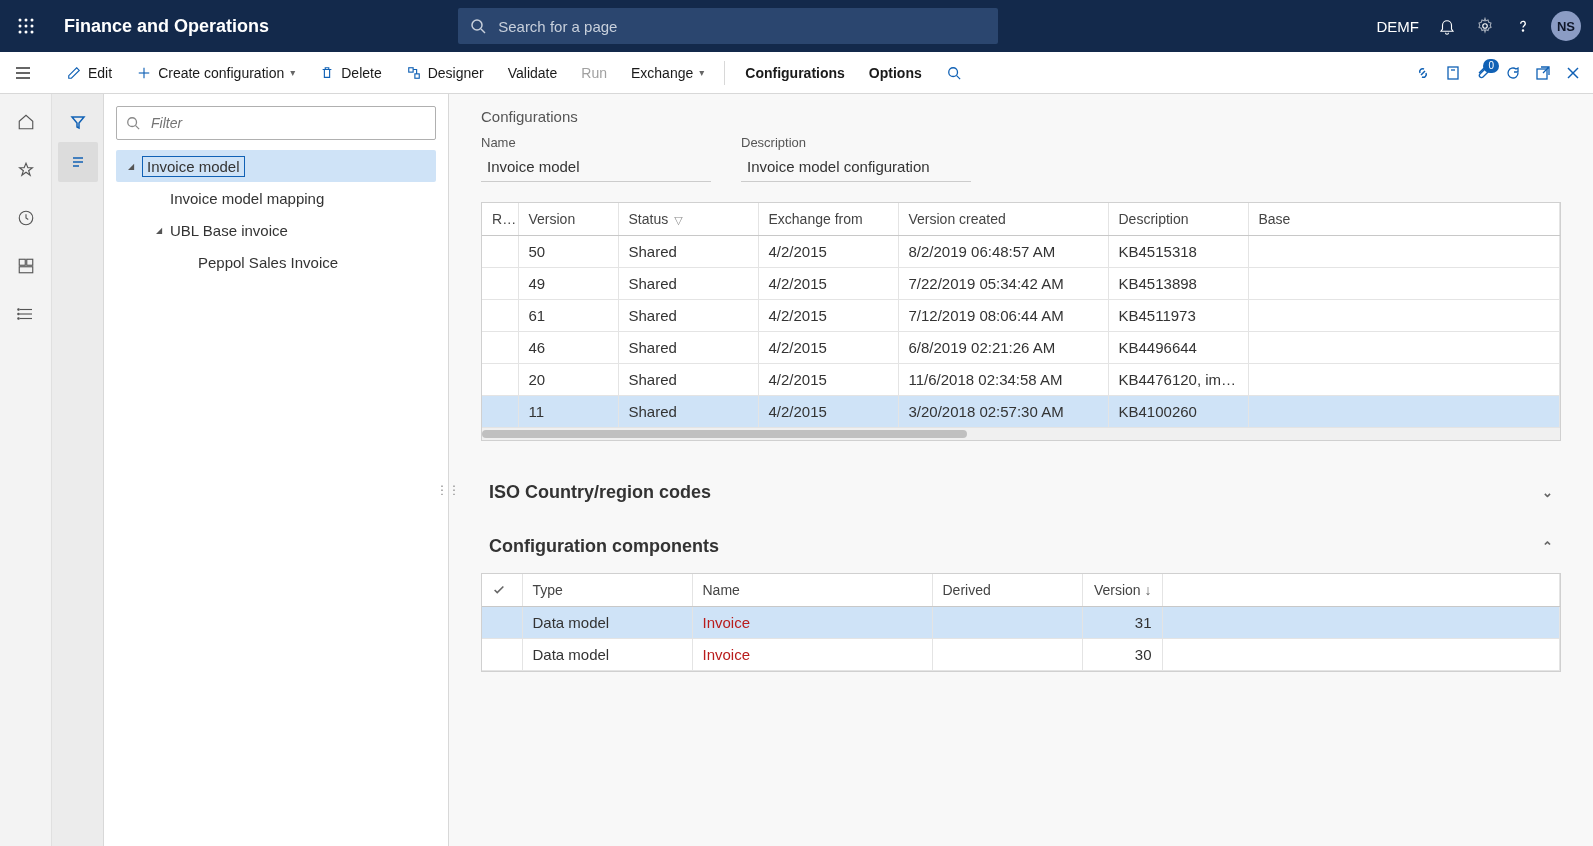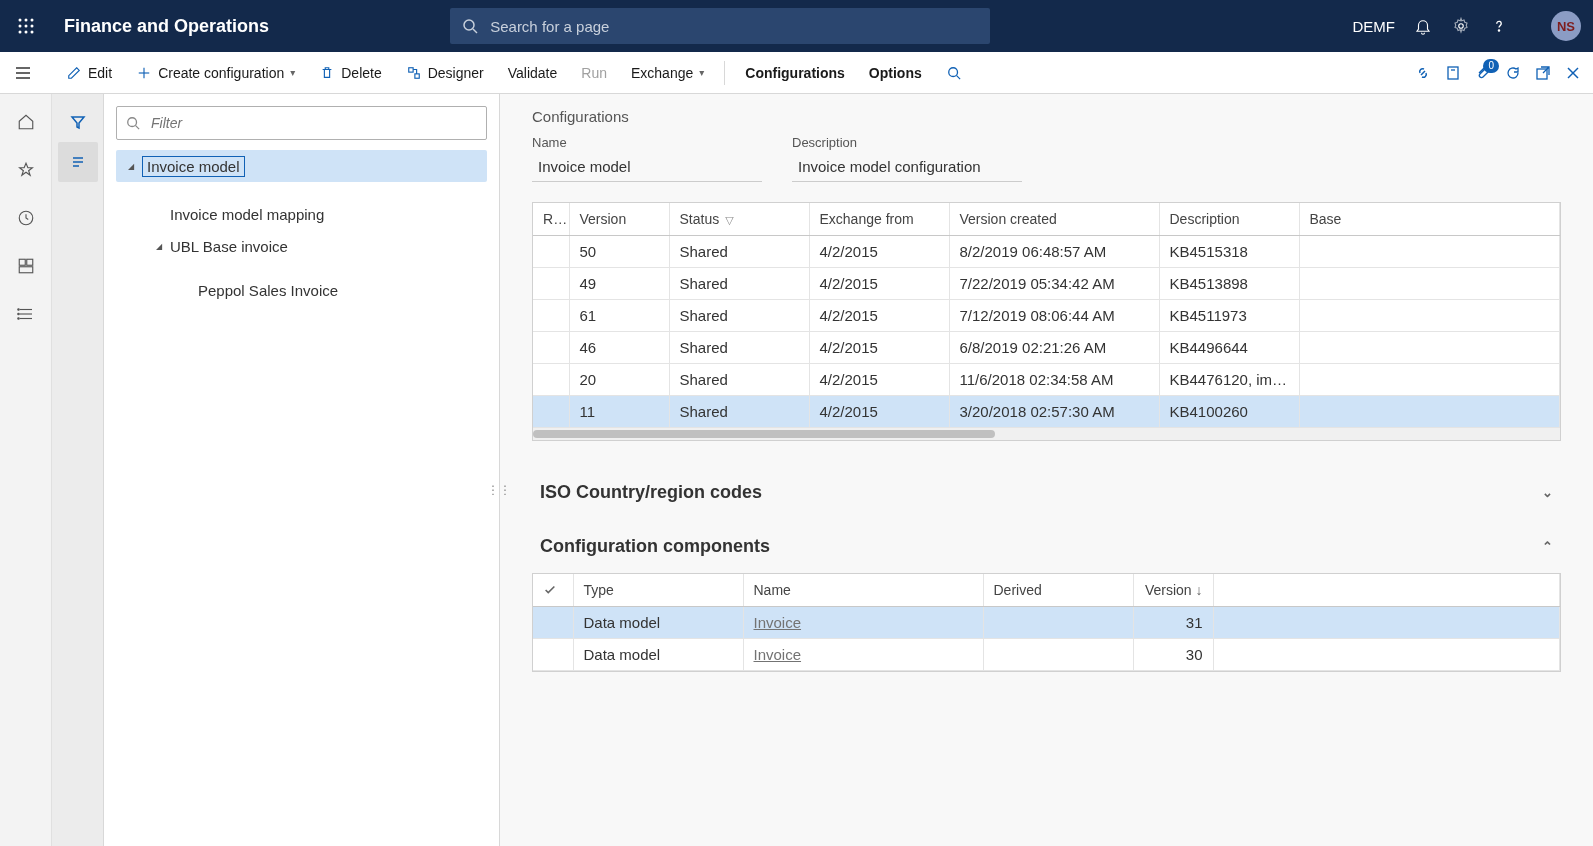--- a/index.html
+++ b/index.html
@@ -8,21 +8,21 @@
 
 .navbar { height: 52px; background: #13294b; color: #fff; display: flex; align-items: center; padding: 0 12px; }
 .waffle { width: 28px; height: 28px; display: flex; align-items: center; justify-content: center; cursor: pointer; }
 .app-title { font-size: 18px; font-weight: 600; margin-left: 24px; }
 .search-wrap { flex: 0 0 540px; margin: 0 auto; position: relative; }
 .search-box { width: 100%; height: 36px; background: #2b466f; border: none; border-radius: 2px; color: #fff; padding: 0 12px 0 40px; font-size: 15px; }
 .search-box::placeholder { color: #c8d0dc; }
 .search-icon-sb { position: absolute; left: 12px; top: 50%; transform: translateY(-50%); color: #c8d0dc; }
 .nav-right { display: flex; align-items: center; gap: 18px; margin-left: auto; }
 .nav-icon { width: 20px; height: 20px; cursor: pointer; color: #fff; display: flex; align-items: center; justify-content: center; }
-.avatar { width: 30px; height: 30px; border-radius: 50%; background: #8b9cc4; color: #7f1d1d; display: flex; align-items: center; justify-content: center; font-size: 13px; font-weight: 600; margin-left: 24px; }
+.avatar { width: 30px; height: 30px; border-radius: 50%; background: #8b9cc4; color: #0f172a; display: flex; align-items: center; justify-content: center; font-size: 13px; font-weight: 600; }
 .company { font-size: 15px; }
 
 
 .actionbar { height: 42px; background: #fff; border-bottom: 1px solid #d8d8d8; display: flex; align-items: center; padding: 0 12px 0 56px; gap: 4px; }
 .action-btn { display: flex; align-items: center; gap: 6px; padding: 6px 10px; color: #1a1a1a; cursor: pointer; border-radius: 2px; font-size: 14px; }
 .action-btn.disabled { color: #a0a0a0; cursor: default; }
 .action-btn.bold { font-weight: 600; }
 .action-icon { color: #1061b5; width: 16px; height: 16px; display: flex; align-items: center; justify-content: center; }
 .action-sep { width: 1px; height: 24px; background: #d8d8d8; margin: 0 6px; }
 .action-right { margin-left: auto; display: flex; align-items: center; gap: 14px; }
@@ -31,21 +31,21 @@
 
 
 .layout { display: flex; height: calc(100vh - 94px); }
 .rail { width: 52px; background: #f3f3f3; border-right: 1px solid #e0e0e0; display: flex; flex-direction: column; align-items: center; padding-top: 8px; gap: 8px; }
 .rail-btn { width: 40px; height: 40px; display: flex; align-items: center; justify-content: center; cursor: pointer; color: #555; border-radius: 2px; }
 
 .subrail { width: 52px; background: #ececec; border-right: 1px solid #d8d8d8; display: flex; flex-direction: column; align-items: center; padding-top: 8px; }
 .subrail-btn { width: 40px; height: 40px; display: flex; align-items: center; justify-content: center; cursor: pointer; color: #1061b5; border-radius: 2px; }
 .subrail-btn.active { background: #dcdcdc; }
 
-.tree-pane { width: 396px; background: #fff; border-right: 1px solid #d8d8d8; padding: 12px; position: relative; }
+.tree-pane { width: 345px; background: #fff; border-right: 1px solid #d8d8d8; padding: 12px; position: relative; }
 .filter-wrap { position: relative; margin-bottom: 10px; }
 .filter-input { width: 100%; height: 34px; border: 1px solid #b0b0b0; border-radius: 2px; padding: 0 10px 0 34px; font-size: 14px; font-style: italic; }
 .filter-icon { position: absolute; left: 10px; top: 50%; transform: translateY(-50%); color: #888; }
 .tree { font-size: 15px; }
 .tree-row { display: flex; align-items: center; height: 32px; cursor: pointer; border-radius: 2px; }
 .tree-row.selected { background: #cfe3f7; }
 .tree-row.selected .label { border: 1px solid #1061b5; padding: 1px 4px; }
 .tree-caret { width: 14px; display: inline-flex; justify-content: center; color: #555; font-size: 10px; margin-right: 4px; }
 .tree-row .label { white-space: nowrap; }
 .splitter { position: absolute; right: -4px; top: 50%; width: 8px; height: 40px; display: flex; align-items: center; justify-content: center; color: #888; font-size: 12px; cursor: col-resize; }
@@ -64,21 +64,21 @@
 .grid td { padding: 7px 10px; border-bottom: 1px solid #e4e4e4; border-right: 1px solid #e4e4e4; font-size: 15px; white-space: nowrap; overflow: hidden; text-overflow: ellipsis; }
 .grid tr.selected td { background: #cfe3f7; }
 .grid .filter-col-icon { font-size: 11px; margin-left: 6px; color: #888; }
 .grid-scroll { height: 12px; background: #f0f0f0; position: relative; }
 .grid-scroll-thumb { position: absolute; left: 0; top: 2px; height: 8px; width: 45%; background: #c0c0c0; border-radius: 4px; }
 
 .section-header { display: flex; align-items: center; justify-content: space-between; padding: 16px 8px; font-size: 18px; font-weight: 600; cursor: pointer; border-top: 1px solid transparent; }
 .chev { font-size: 13px; color: #666; }
 
 .comp-grid th.sortable::after { content: " ↓"; color: #666; }
-.comp-grid td.link { color: #737373; cursor: pointer; text-decoration: underline; }
+.comp-grid td.link { color: #b91c1c; cursor: pointer; }
 .comp-grid td.num { text-align: right; }
 .comp-grid tr.selected td { background: #cfe3f7; }
 .check-col { width: 40px; text-align: center; }
 
 svg { display: block; }
 </style>
 </head>
 <body>
 
 <div class="navbar">
@@ -298,29 +298,29 @@
             <line x1="11" y1="11" x2="15" y2="15"></line>
           </svg>
         </span>
       <input class="filter-input" placeholder="Filter" style="">
     </div>
     <div class="tree" id="tree">
         <div class="tree-row selected" style="padding-left: 8px;">
           <span class="tree-caret" style="transform: rotate(0deg); font-size: 8px;">◢</span>
           <span class="label">Invoice model</span>
         </div>
-        <div class="tree-row" style="padding-left: 36px; margin-top: 16px;">
+        <div class="tree-row" style="padding-left: 36px;">
           <span class="tree-caret" style="font-size: 8px;"></span>
           <span class="label">Invoice model mapping</span>
         </div>
         <div class="tree-row" style="padding-left: 36px;">
           <span class="tree-caret" style="transform: rotate(0deg); font-size: 8px;">◢</span>
           <span class="label">UBL Base invoice</span>
         </div>
-        <div class="tree-row" style="padding-left: 64px; margin-top: 12px;">
+        <div class="tree-row" style="padding-left: 64px;">
           <span class="tree-caret" style="font-size: 8px;"></span>
           <span class="label">Peppol Sales Invoice</span>
         </div>
       </div>
     <div class="splitter">⋮⋮</div>
   </div>
 
   <div class="main">
     <div class="page-title">Configurations</div>
 

